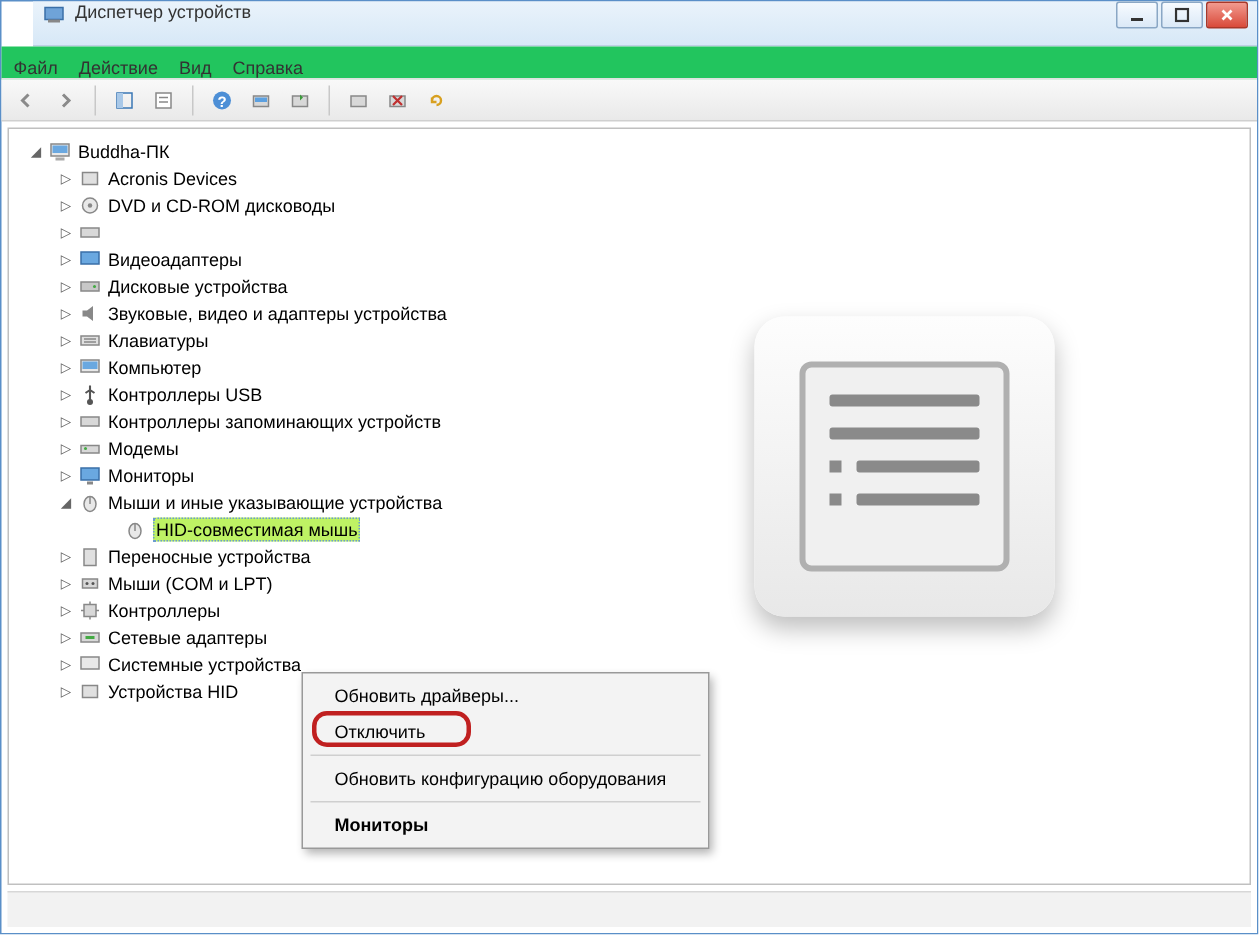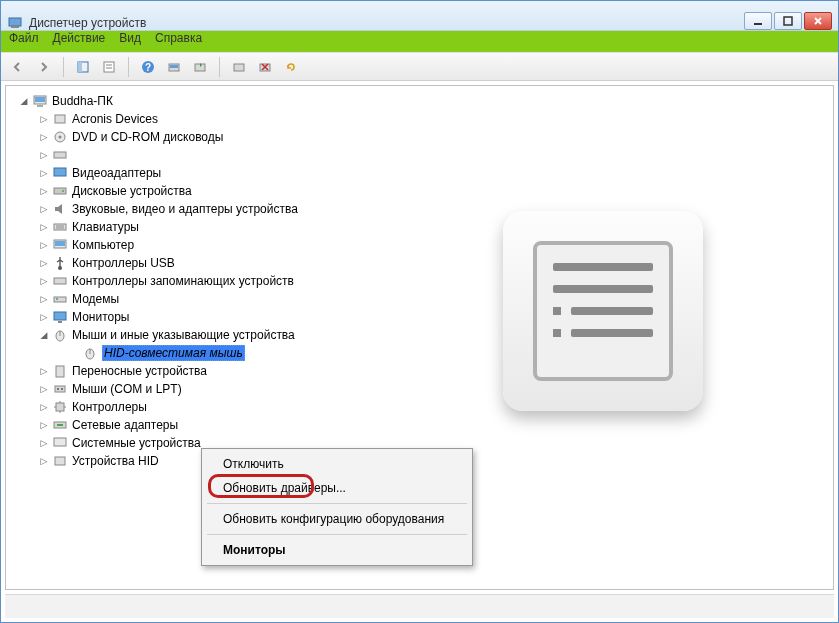--- a/index.html
+++ b/index.html
@@ -1,42 +1,42 @@
 <!DOCTYPE html>
 <html><head>
 <meta charset="utf-8">
 <style>
 * { box-sizing: border-box; margin: 0; padding: 0; }
 body { font-family: "Segoe UI", Tahoma, sans-serif; font-size: 12px; background: #fff; width: 839px; height: 623px; overflow: hidden; }
 
 .window { width: 839px; height: 623px; border: 1px solid #5a8fc8; background: #fff; display: flex; flex-direction: column; }
 
-.titlebar { height: 30px; background: linear-gradient(#eaf3fb, #d7e8f7); display: flex; align-items: flex-end; padding: 0 6px; border-bottom: 1px solid #becfe4; }
+.titlebar { height: 30px; background: linear-gradient(#eaf3fb, #d7e8f7); display: flex; align-items: flex-start; padding: 0 6px; border-bottom: 1px solid #becfe4; margin-left: 21px; }
 .titlebar .app-icon { width: 16px; height: 16px; margin-right: 6px; }
 .titlebar .title { flex: 1; font-size: 12px; color: #333; }
 .win-controls { display: flex; gap: 2px; }
 .win-btn { width: 28px; height: 18px; border: 1px solid #8aa7c5; background: linear-gradient(#f7fbff,#dbe9f7); border-radius: 2px; display: flex; align-items: center; justify-content: center; font-size: 10px; cursor: pointer; }
 .win-btn.close { background: linear-gradient(#f29a8f,#d94a3a); border-color: #a93729; color: #fff; }
 
-.menubar { height: 22px; background: #84cc16; display: flex; align-items: flex-start; padding: 0 8px; gap: 14px; border-bottom: 1px solid #e0e0e0; }
+.menubar { height: 22px; background: #22c55e; display: flex; align-items: flex-end; padding: 0 8px; gap: 14px; border-bottom: 1px solid #e0e0e0; }
 .menubar span { cursor: pointer; color: #333; }
 
 .toolbar { height: 28px; background: linear-gradient(#f9f9f9,#e9e9e9); border-bottom: 1px solid #d0d0d0; display: flex; align-items: center; padding: 0 6px; gap: 4px; }
 .tbtn { width: 22px; height: 22px; border: 1px solid transparent; border-radius: 2px; display: flex; align-items: center; justify-content: center; cursor: pointer; }
 .tsep { width: 1px; height: 20px; background: #c8c8c8; margin: 0 4px; }
 
 .content { flex: 1; display: flex; border: 1px solid #c0c0c0; margin: 4px; position: relative; background: #fff; overflow: hidden; }
 .tree { flex: 1; padding: 6px 4px; overflow: auto; }
 .node { display: flex; align-items: center; height: 18px; padding-left: 4px; white-space: nowrap; cursor: pointer; }
 .node .exp { width: 12px; height: 12px; display: flex; align-items: center; justify-content: center; font-size: 9px; color: #666; margin-right: 2px; }
 .node .dev-icon { width: 16px; height: 16px; margin-right: 4px; display: flex; align-items: center; justify-content: center; }
 .node.lv0 { padding-left: 8px; }
 .node.lv1 { padding-left: 28px; }
 .node.lv2 { padding-left: 58px; }
-.node.selected .label { background: #3b82f6; border: 1px dotted #6b9bd0; padding: 0 1px; font-style: italic; }
+.node.selected .label { background: #bef264; border: 1px dotted #6b9bd0; padding: 0 1px; }
 
 .context-menu { position: absolute; left: 195px; top: 362px; width: 272px; background: #f3f3f3; border: 1px solid #999; box-shadow: 2px 3px 6px rgba(0,0,0,.3); padding: 3px; }
 .context-menu .cm-item { padding: 5px 18px; cursor: pointer; }
 .context-menu .cm-sep { height: 1px; background: #cfcfcf; margin: 3px 2px; }
 .cm-highlight { position: absolute; border: 3px solid #c02020; border-radius: 10px; pointer-events: none; }
 
 .big-key { position: absolute; right: 130px; top: 125px; width: 200px; height: 200px; background: linear-gradient(#fdfdfd,#e8e8e8); border-radius: 20px; box-shadow: 0 8px 16px rgba(0,0,0,.25); display: flex; align-items: center; justify-content: center; }
 .big-key .inner { width: 140px; height: 140px; background: #f0f0f0; border: 4px solid #b0b0b0; border-radius: 8px; padding: 18px 16px; display: flex; flex-direction: column; gap: 14px; }
 .big-key .line { height: 8px; background: #8a8a8a; border-radius: 2px; } .big-key .line.med { width: 100%; }
 .big-key .row { display: flex; gap: 10px; align-items: center; }
@@ -372,22 +372,22 @@
             <div class="line" style="flex:1"></div>
           </div>
         <div class="row">
             <div class="dot"></div>
             <div class="line" style="flex:1"></div>
           </div>
       </div>
     </div>
 
     <div class="context-menu">
+      <div class="cm-item">Обновить драйверы...</div>
       <div class="cm-item">Отключить</div>
-      <div class="cm-item">Обновить драйверы...</div>
       <div class="cm-sep"></div>
       <div class="cm-item">Обновить конфигурацию оборудования</div>
       <div class="cm-sep"></div>
       <div class="cm-item" style="font-weight:bold">Мониторы</div>
       <div class="cm-highlight" style="left:6px; top:25px; width:106px; height:24px;"></div>
     </div>
 
   </div>
 
   <div class="statusbar"></div>

